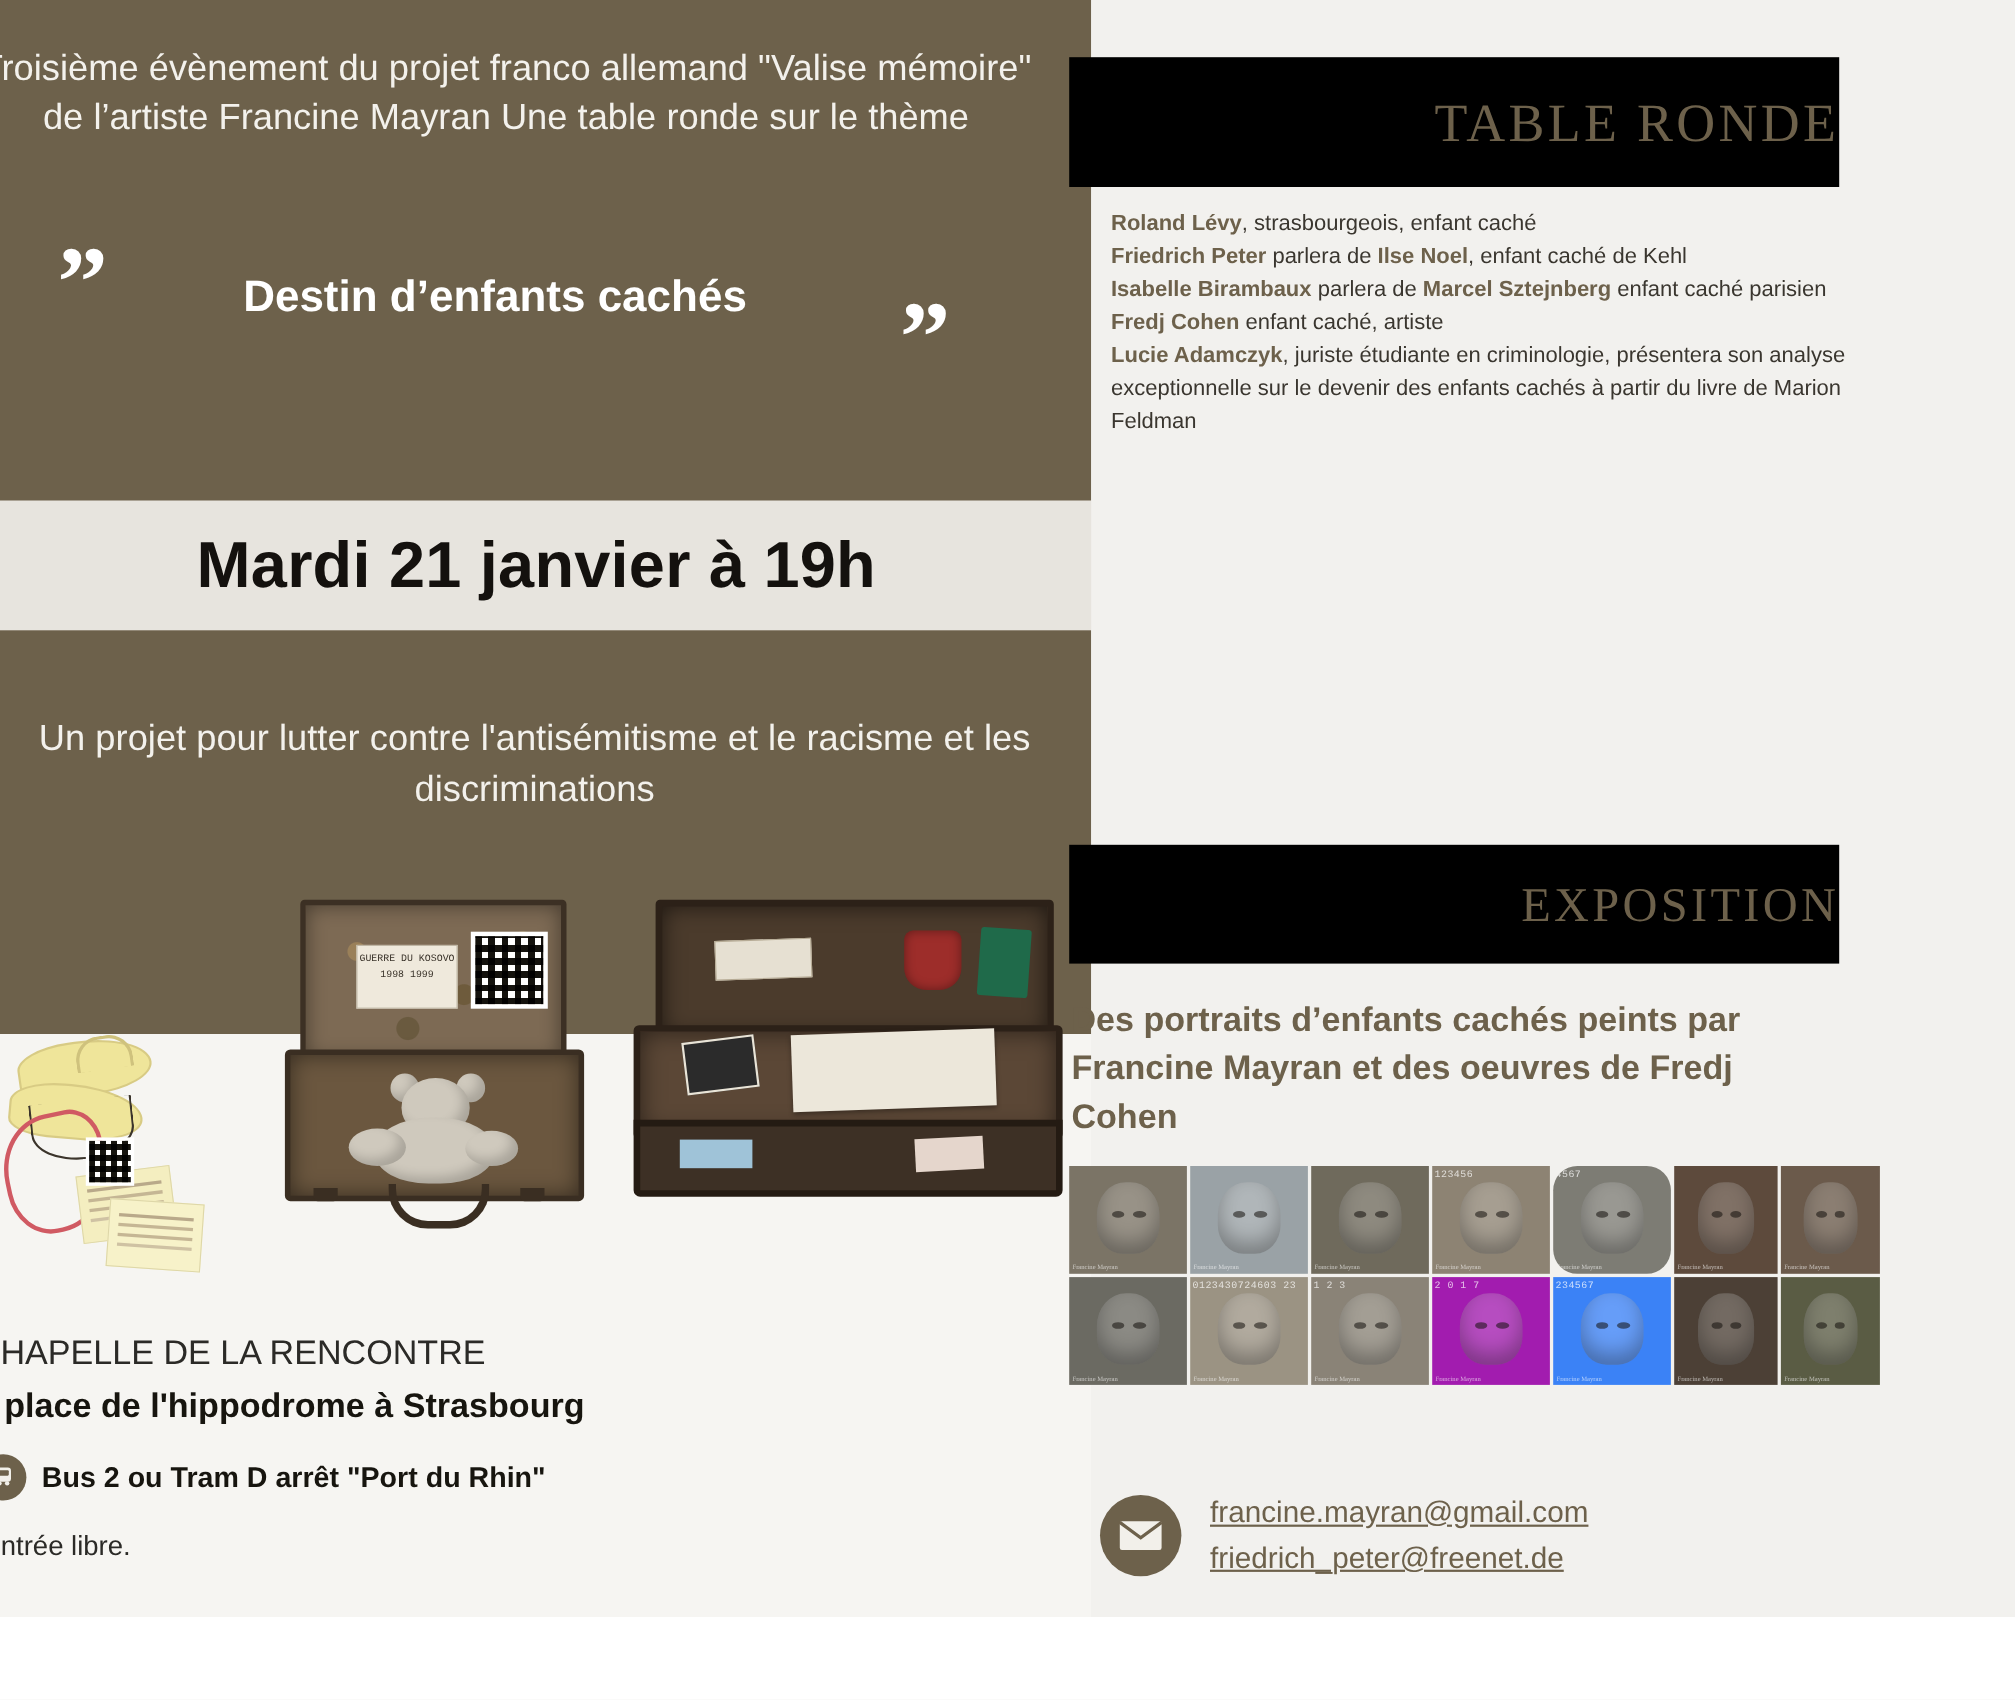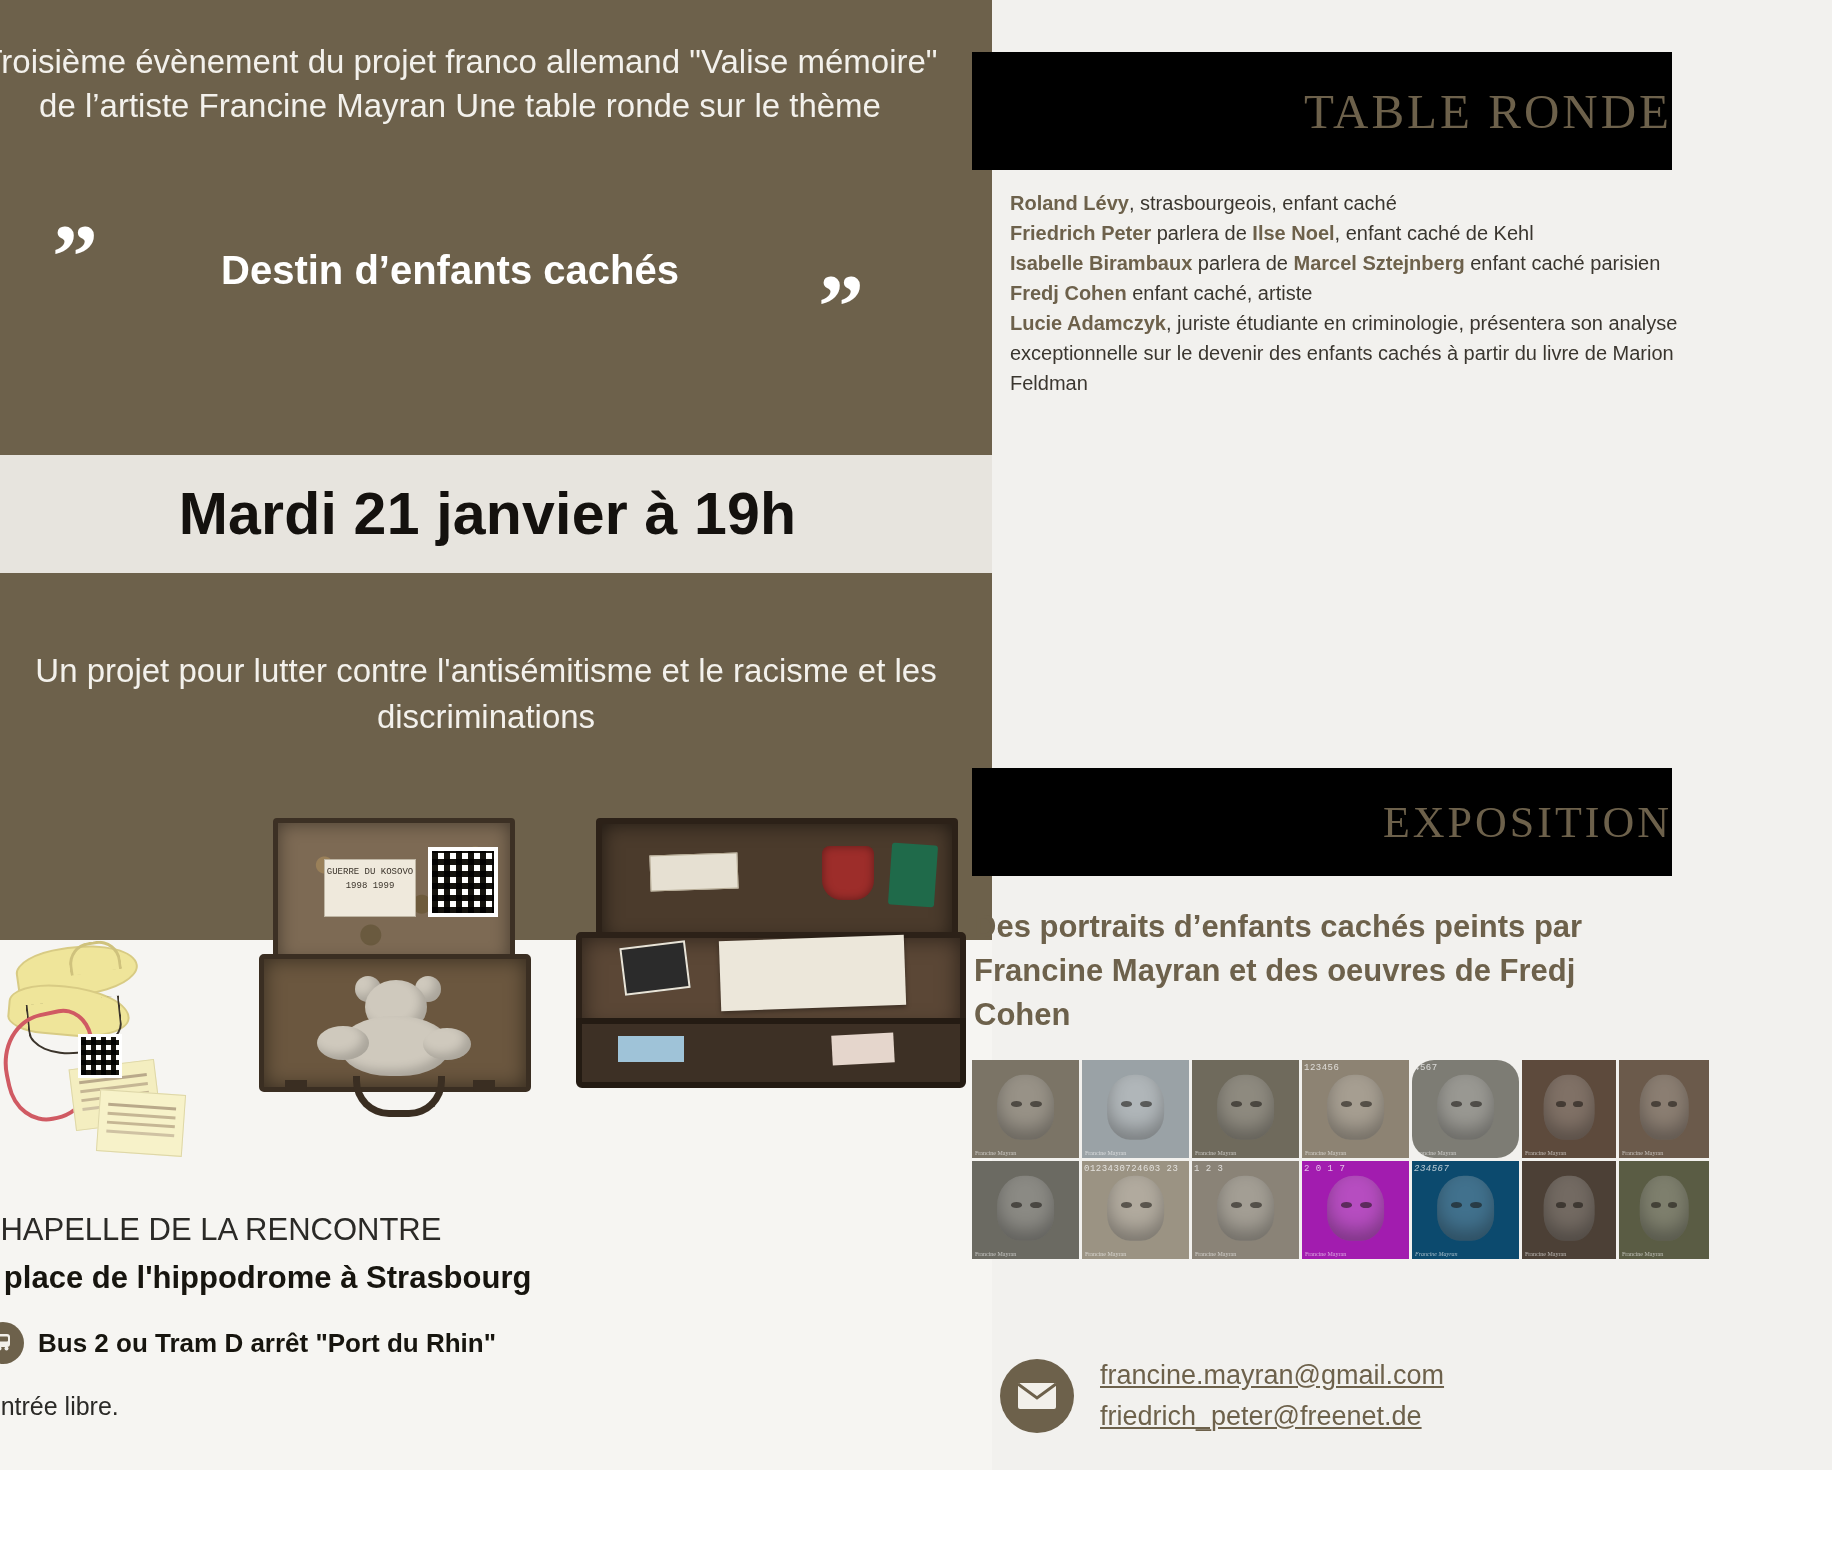--- a/index.html
+++ b/index.html
@@ -709,21 +709,21 @@
           <div class="digits">1 2 3</div>
           <div class="sig">Francine Mayran</div>
         </div>
         <div class="portrait" style="background: #a21caf;">
           <div class="face"></div>
           <div class="eye l"></div>
           <div class="eye r"></div>
           <div class="digits">2 0 1 7</div>
           <div class="sig">Francine Mayran</div>
         </div>
-        <div class="portrait" style="background: #0c4a6e; font-style: italic;">
+        <div class="portrait" style="background: #3b82f6;">
           <div class="face"></div>
           <div class="eye l"></div>
           <div class="eye r"></div>
           <div class="digits">234567</div>
           <div class="sig">Francine Mayran</div>
         </div>
         <div class="portrait" style="background: rgb(76, 64, 54);">
           <div class="face"></div>
           <div class="eye l"></div>
           <div class="eye r"></div>

